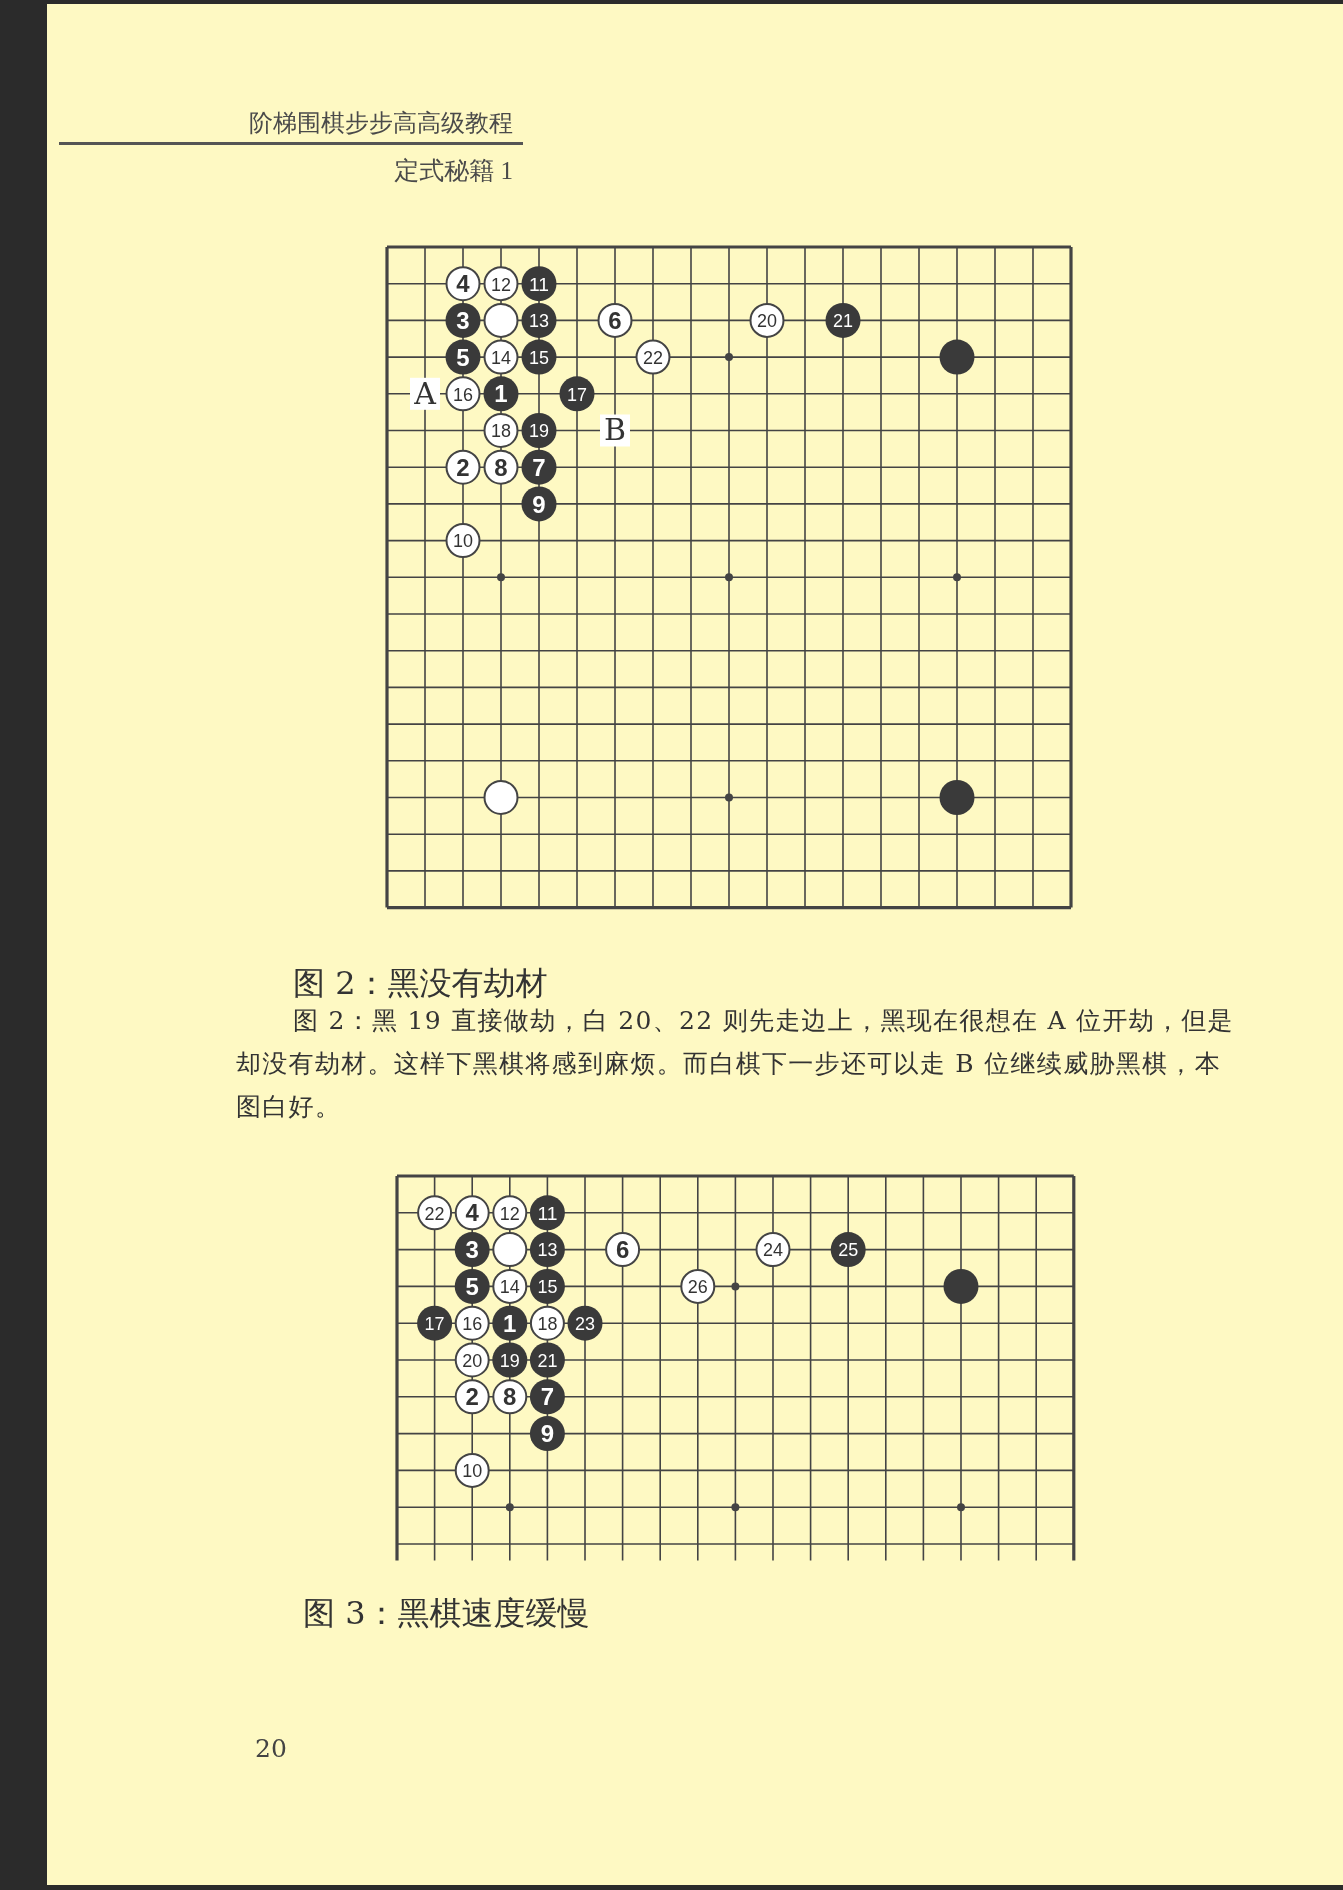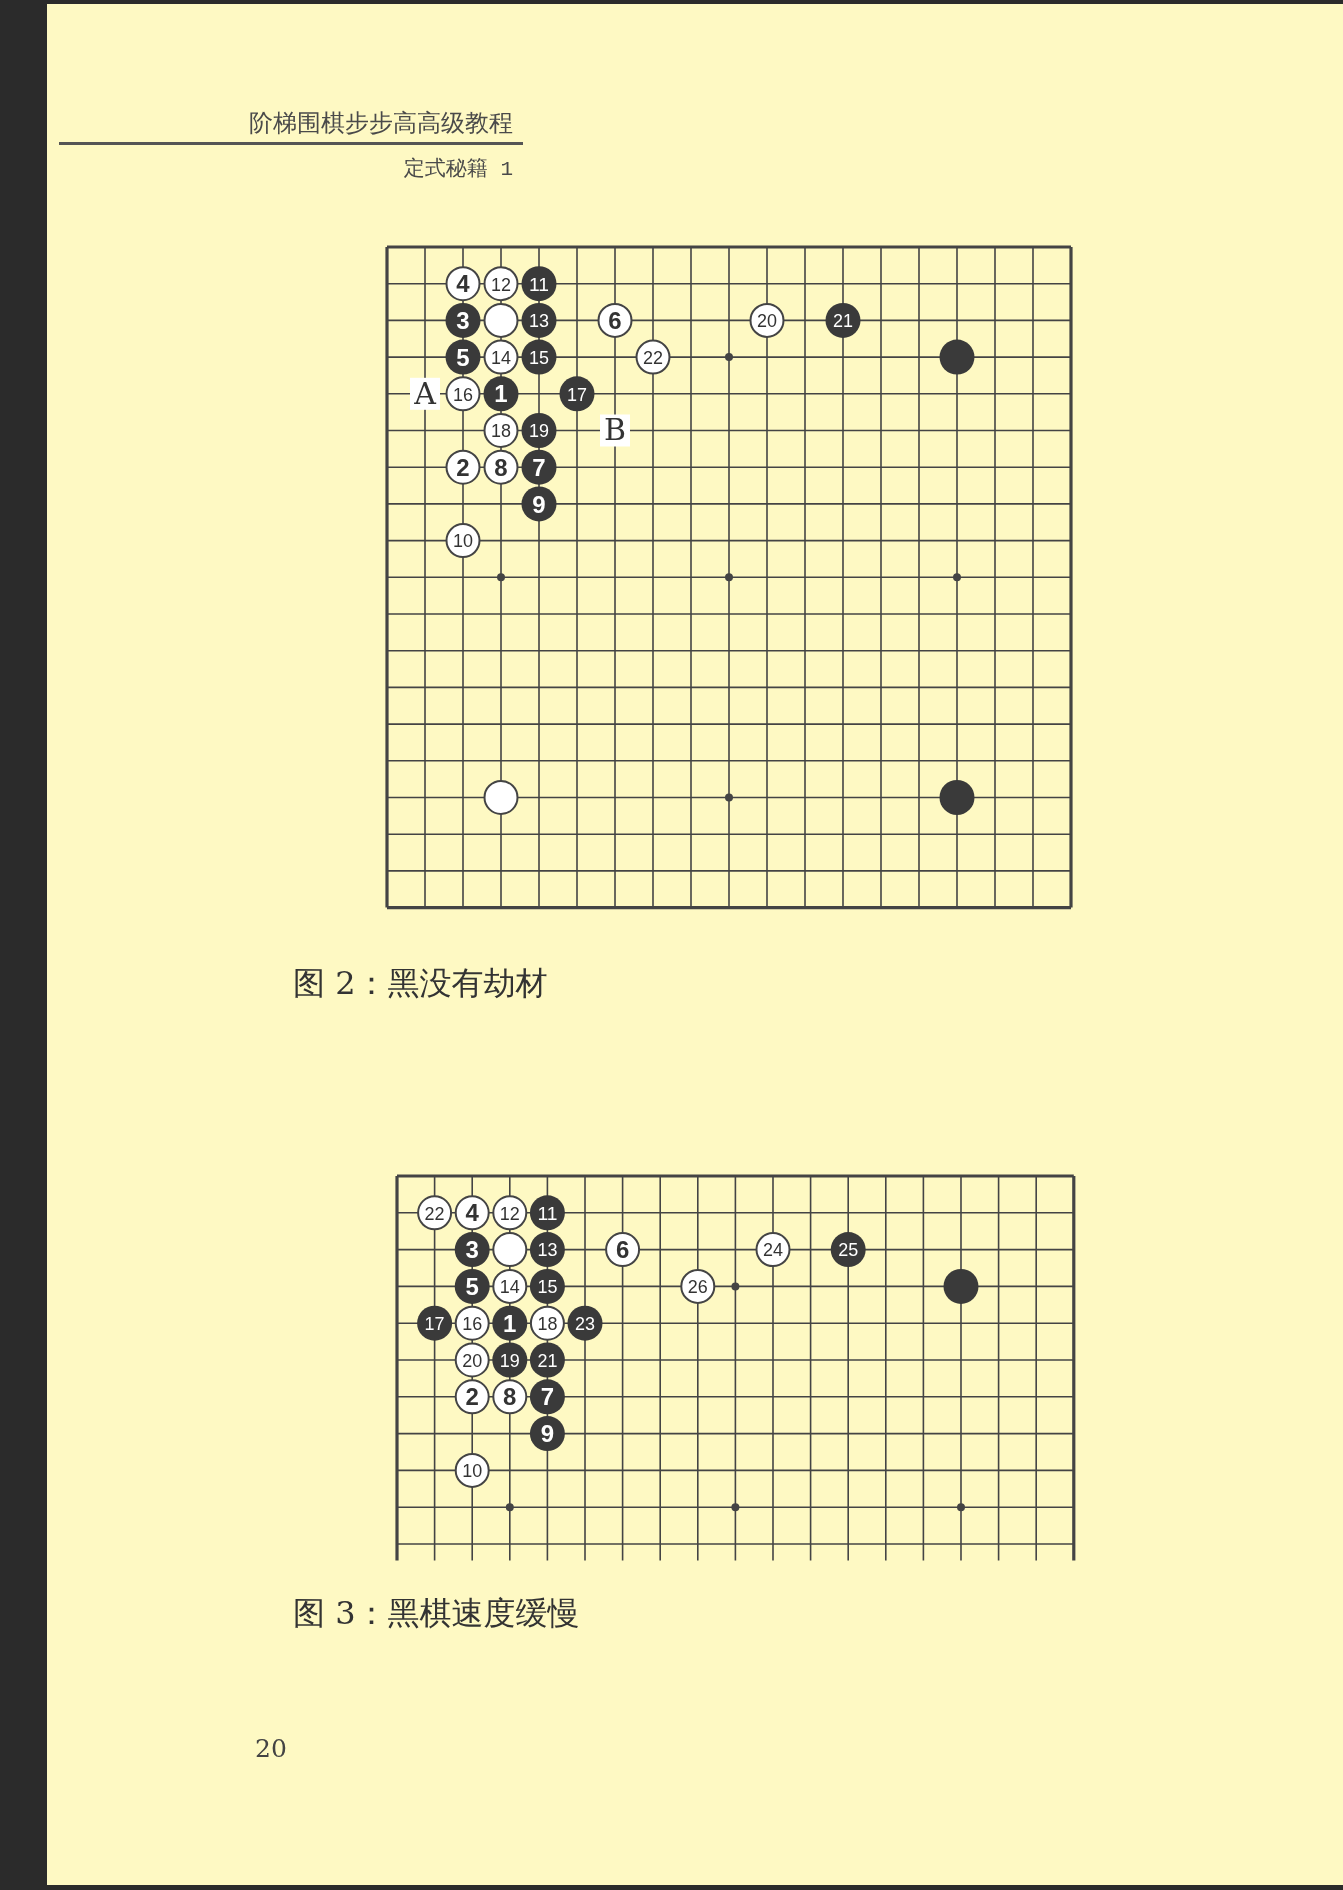--- a/index.html
+++ b/index.html
@@ -18,21 +18,21 @@
     position: absolute; right: 868px; top: 103px;
     font-family: "DejaVu Sans", sans-serif; font-size: 24px; color: #4a4a4a;
     letter-spacing: 0px; white-space: nowrap;
   }
   .header-rule {
     position: absolute; left: 12px; top: 138px; width: 464px; height: 3px;
     background: #555;
   }
   .running-subtitle {
     position: absolute; right: 868px; top: 150px;
-    font-family: Liberation Mono, monospace; font-size: 21px; color: #4a4a4a; white-space: nowrap;
+    font-family: Liberation Serif, serif; font-size: 25px; color: #4a4a4a; white-space: nowrap;
   }
   .board { position: absolute; }
   .board svg { display: block; overflow: visible; }
   .caption {
     position: absolute; font-size: 32px; color: #333; white-space: nowrap;
   }
   .para {
     position: absolute; left: 189px; width: 1000px; font-size: 25px; line-height: 43px;
     color: #333; text-indent: 57px; letter-spacing: 1.3px;
   }
@@ -203,20 +203,21 @@
         <g>
           <circle cx="154" cy="590.5" r="16.5" fill="#ffffff" stroke="#444" stroke-width="2"></circle>
         </g>
         <g>
           <circle cx="610" cy="590.5" r="17.5" fill="#3a3a3a"></circle>
         </g>
       </svg>
     </div>
 
   <div class="caption" style="left:246px; top:958px;">图 2：黑没有劫材</div>
+  <div class="para" style="top:995px;">图 2：黑 19 直接做劫，白 20、22 则先走边上，黑现在很想在 A 位开劫，但是却没有劫材。这样下黑棋将感到麻烦。而白棋下一步还可以走 B 位继续威胁黑棋，本图白好。</div>
 
   <div class="board" id="board-fig3" style="left:310px; top:1132px;">
       <svg width="756.8000000000001" height="464.56" viewBox="0 0 756.8000000000001 464.56">
         <line x1="40" y1="40" x2="40" y2="424.56" stroke="#444444" stroke-width="3.2"></line>
         <line x1="77.6" y1="40" x2="77.6" y2="424.56" stroke="#444444" stroke-width="1.6"></line>
         <line x1="115.2" y1="40" x2="115.2" y2="424.56" stroke="#444444" stroke-width="1.6"></line>
         <line x1="152.8" y1="40" x2="152.8" y2="424.56" stroke="#444444" stroke-width="1.6"></line>
         <line x1="190.4" y1="40" x2="190.4" y2="424.56" stroke="#444444" stroke-width="1.6"></line>
         <line x1="228" y1="40" x2="228" y2="424.56" stroke="#444444" stroke-width="1.6"></line>
         <line x1="265.6" y1="40" x2="265.6" y2="424.56" stroke="#444444" stroke-width="1.6"></line>
@@ -355,16 +356,16 @@
           <circle cx="190.4" cy="297.59999999999997" r="17.5" fill="#3a3a3a"></circle>
           <text x="190.4" y="306.23999999999995" text-anchor="middle" font-size="24" font-family="&quot;Liberation Sans Narrow&quot;, &quot;Liberation Sans&quot;, &quot;DejaVu Sans&quot;, sans-serif" font-weight="bold" fill="#ffffff" lengthAdjust="spacingAndGlyphs">9</text>
         </g>
         <g>
           <circle cx="115.2" cy="334.4" r="16.5" fill="#ffffff" stroke="#444" stroke-width="2"></circle>
           <text x="115.2" y="341.23999999999995" text-anchor="middle" font-size="19" font-family="&quot;Liberation Sans Narrow&quot;, &quot;Liberation Sans&quot;, &quot;DejaVu Sans&quot;, sans-serif" font-weight="normal" fill="#333333" textLength="20" lengthAdjust="spacingAndGlyphs">10</text>
         </g>
       </svg>
     </div>
 
-  <div class="caption" style="left:246px; top:1588px;">图 3：黑棋速度缓慢</div>
+  <div class="caption" style="left:256px; top:1588px;">图 3：黑棋速度缓慢</div>
 
   <div class="page-number">20</div>
 </div>
 
 </body></html>

